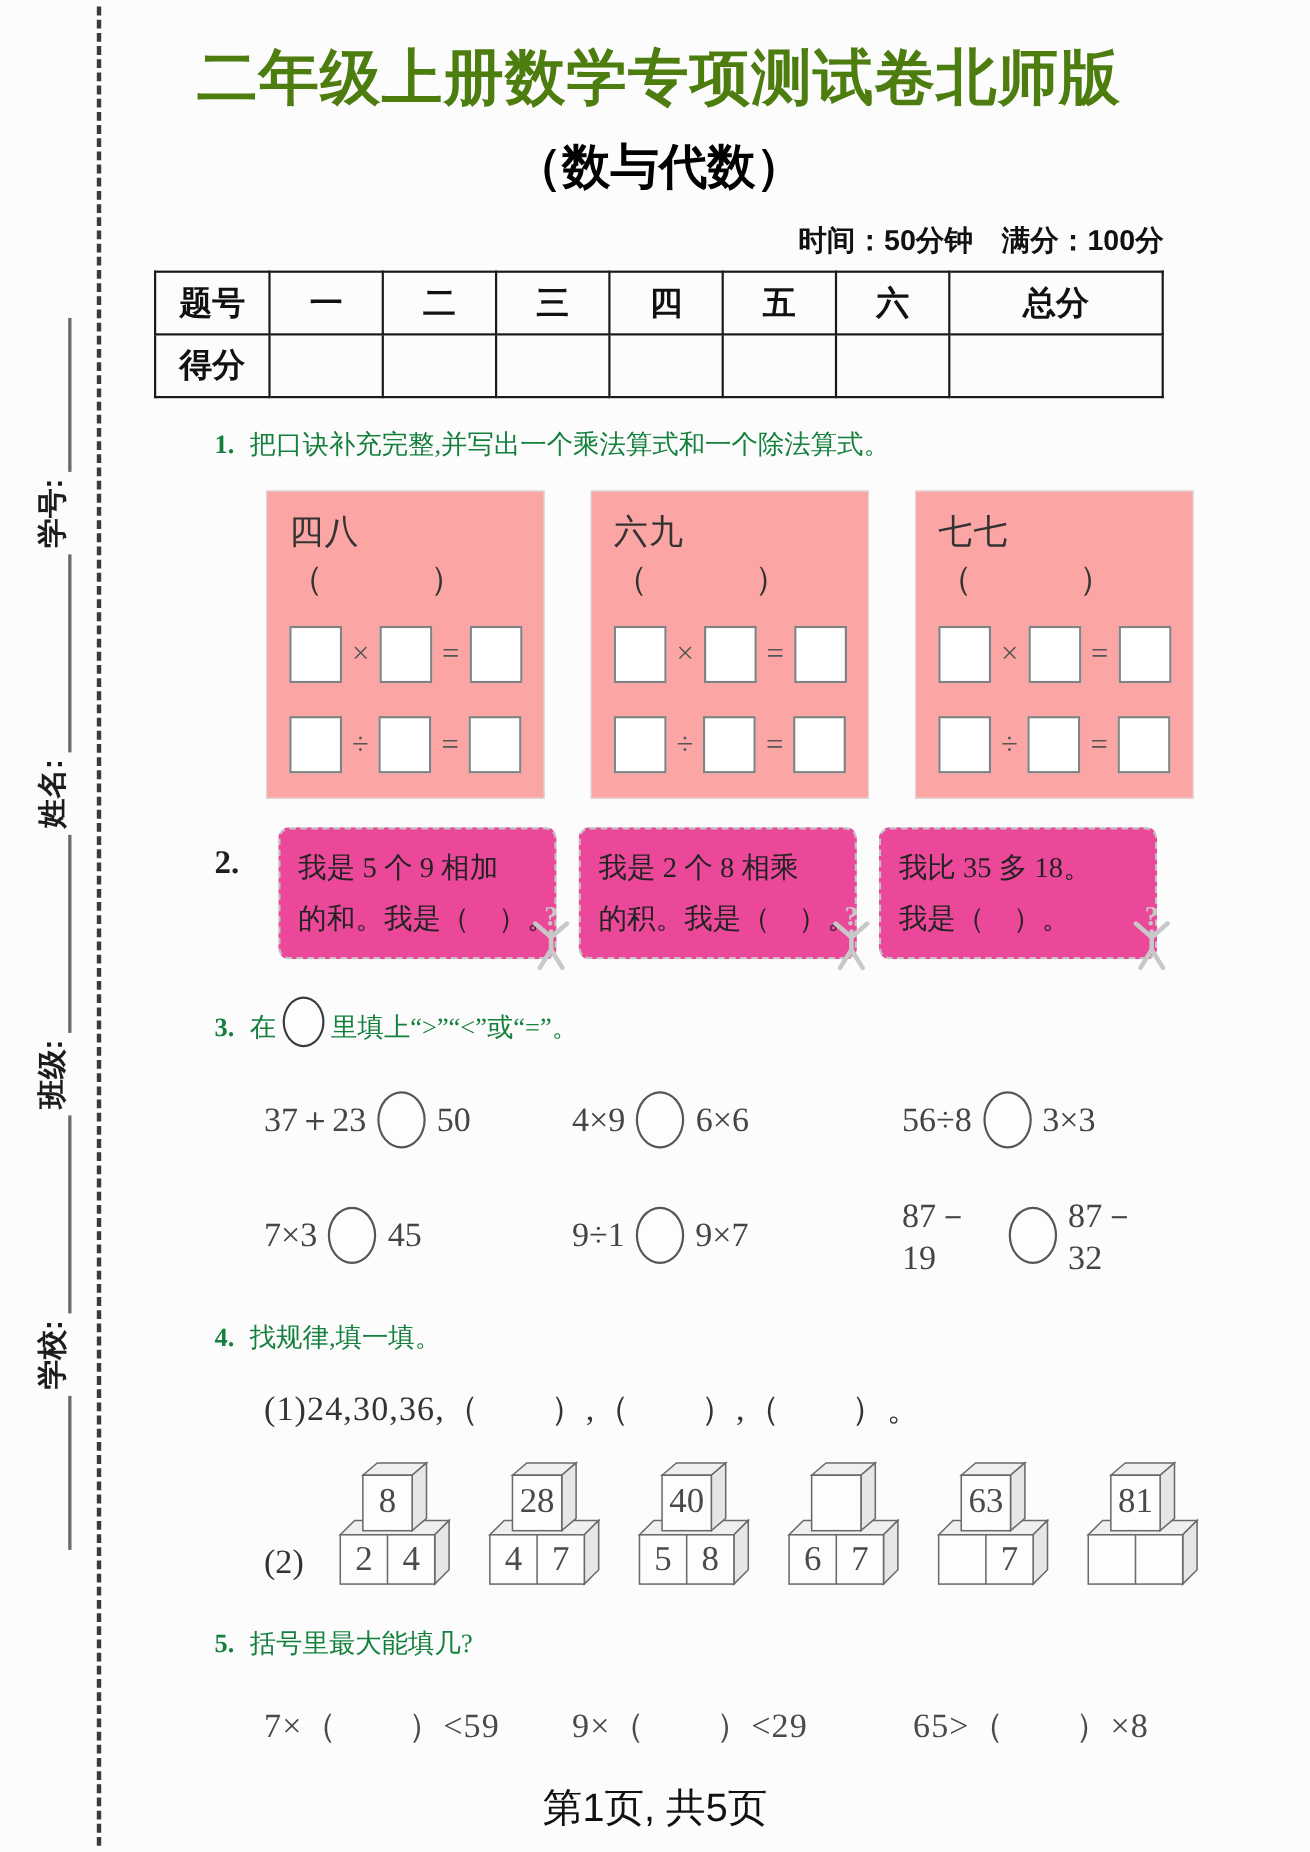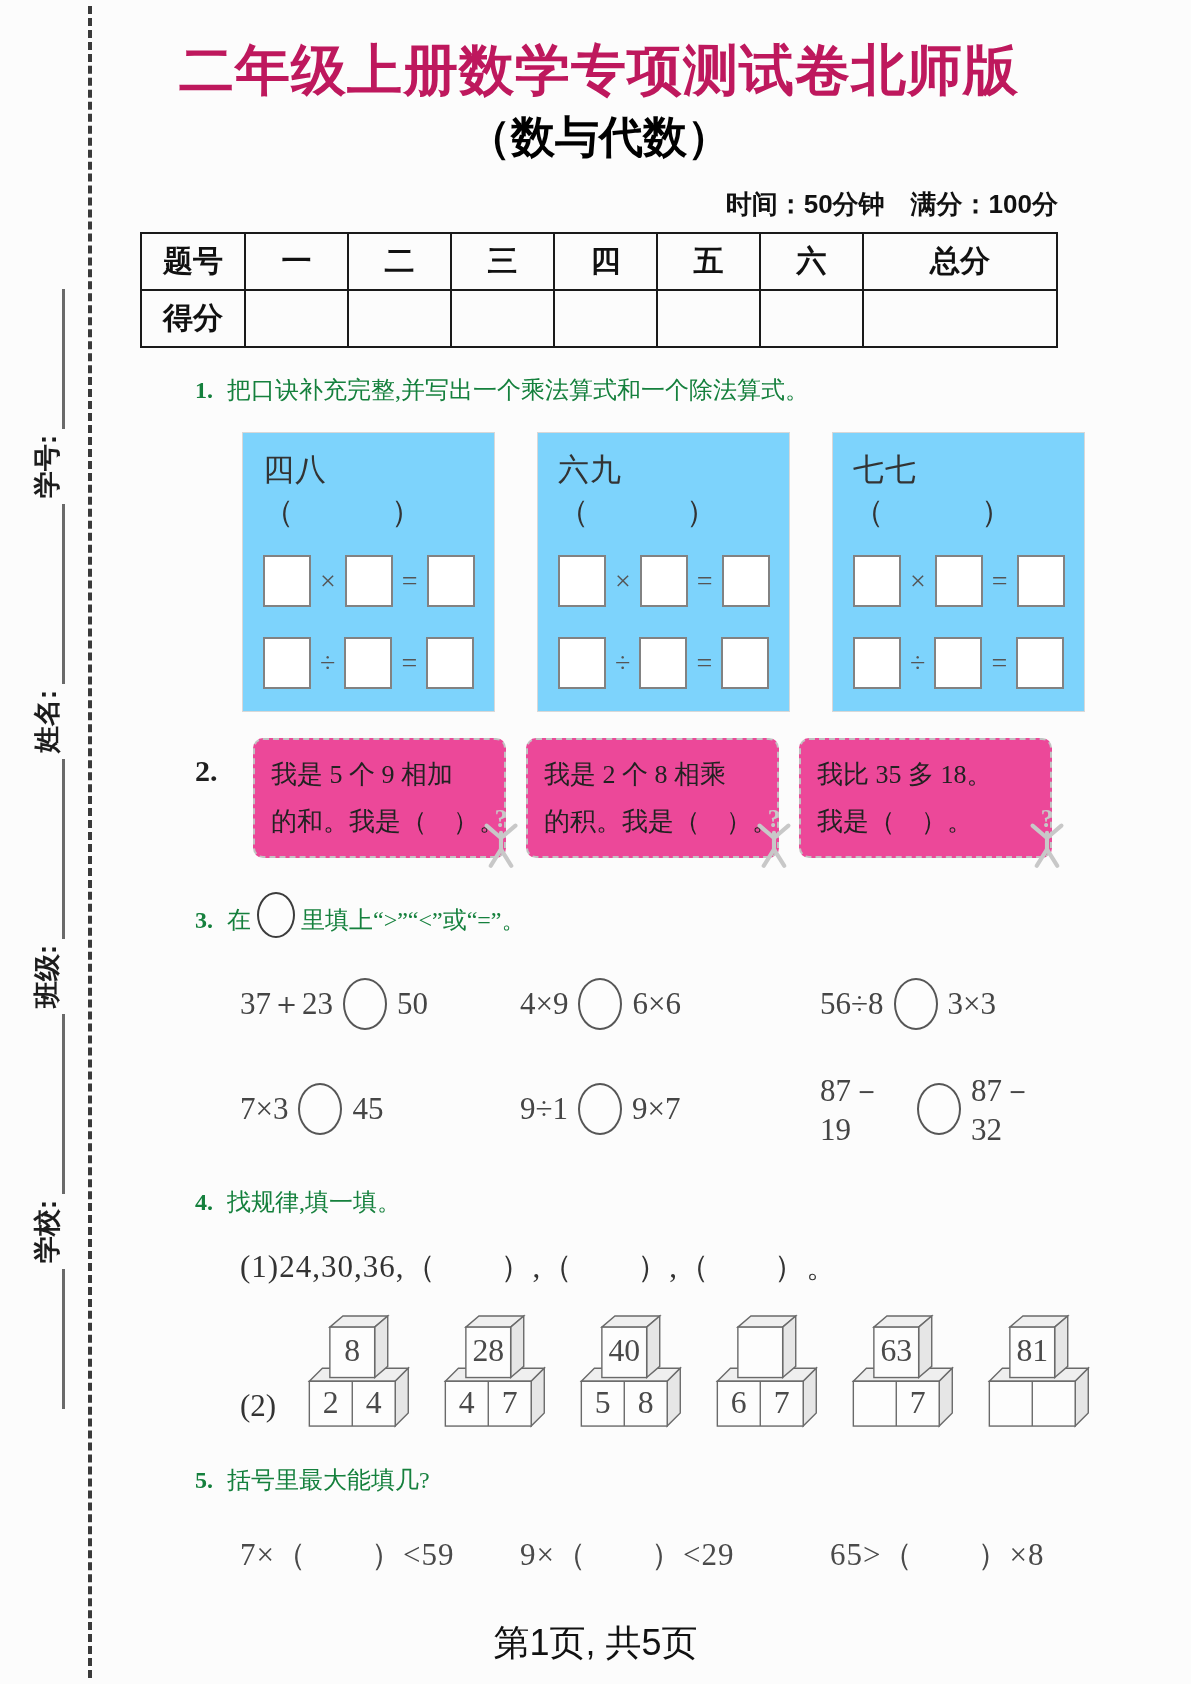--- a/index.html
+++ b/index.html
@@ -19,26 +19,26 @@
     display:flex;align-items:flex-end;white-space:nowrap;
     font-family:"Liberation Sans","DejaVu Sans",sans-serif;
     font-weight:700;font-size:27px;color:#1c1c1c;
   }
   .write-blank{display:inline-block;height:30px;border-bottom:3px solid #6a6a6a;}
   .blank-lg{width:180px;} .blank-sm{width:140px;}
   .student-label{margin:0 6px;}
   
   .main{position:absolute;left:140px;top:0;width:918px;}
   .title{
-    margin-top:34px;text-align:center;color:#be185d;
+    margin-top:34px;text-align:center;color:#4d7c0f;
     font-family:"Liberation Sans","DejaVu Sans",sans-serif;
     font-weight:900;font-size:55px;letter-spacing:1px;
   }
   .subtitle{
-    margin-top:0;text-align:center;color:#000;
+    margin-top:14px;text-align:center;color:#000;
     font-family:"Liberation Sans","DejaVu Sans",sans-serif;
     font-weight:900;font-size:44px;
   }
   .meta{
     margin-top:20px;text-align:right;
     font-family:"Liberation Sans","DejaVu Sans",sans-serif;
     font-weight:700;font-size:26px;color:#111;
   }
   table.score{width:100%;border-collapse:collapse;margin-top:10px;}
   table.score td{
@@ -50,21 +50,21 @@
   
   .sec-heading{
     margin-top:28px;font-family:"Liberation Sans","DejaVu Sans",sans-serif;
     font-weight:700;font-size:31px;color:#000;
   }
   .q-line{margin-top:26px;padding-left:55px;font-size:24px;color:#15803d;}
   .q-num{font-weight:700;margin-right:14px;}
   
   .cards{margin-top:26px;margin-left:102px;display:flex;gap:42px;}
   .card{
-    width:253px;box-sizing:border-box;background:#7dd3fc;
+    width:253px;box-sizing:border-box;background:#fca5a5;
     border:1px solid #d8d8d8;padding:16px 20px 22px;
   }
   .card-title{font-size:31px;color:#333;letter-spacing:1px;}
   .eq-row{display:flex;align-items:center;gap:9px;margin-top:22px;}
   .eq-row.second{margin-top:30px;}
   .abox{width:44px;height:48px;border:2px solid #828282;background:#fff;flex:none;}
   .op{font-size:28px;color:#555;}
   
   .q2-row{margin-top:26px;margin-left:55px;display:flex;gap:20px;}
   .q2-num{font-size:30px;font-weight:700;color:#1f1f1f;margin-top:16px;width:38px;flex:none;}

